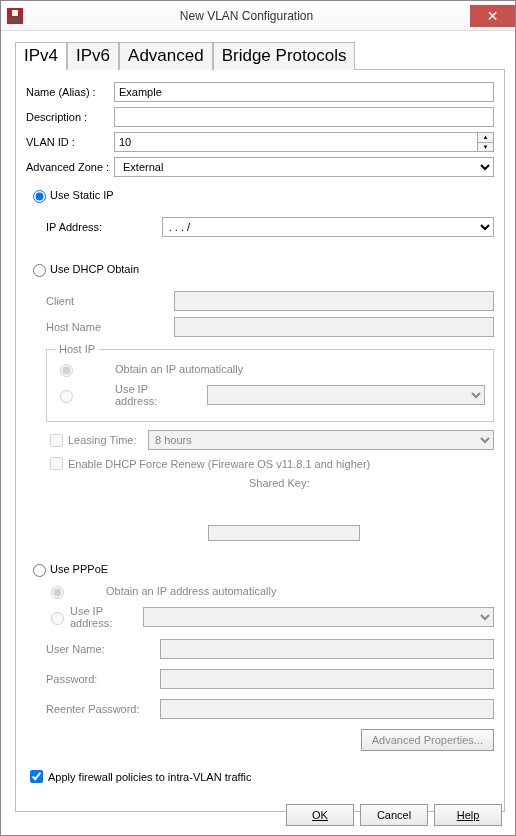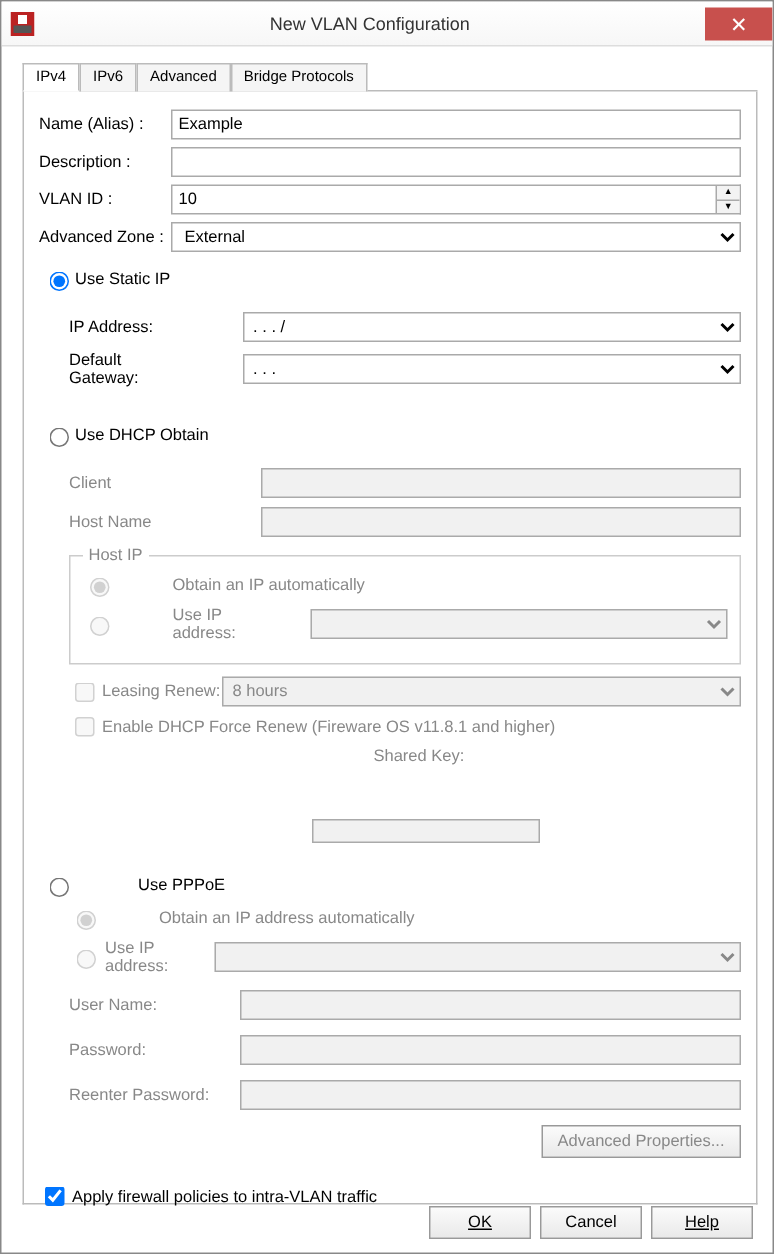--- a/index.html
+++ b/index.html
@@ -51,21 +51,21 @@
     margin: 10px 10px 0 14px;
     display: flex;
     border-bottom: 1px solid #bbb;
   }
   .tab {
     padding: 3px 8px;
     border: 1px solid #bbb;
     border-bottom: none;
     margin-right: 0px;
     background: #f5f5f5;
-    font-size: 10px;
+    font-size: 17px;
     position: relative;
     top: 1px;
   }
   .tab.active {
     background: #fff;
     border-bottom: 1px solid #fff;
   }
   .content {
     border: 1px solid #bbb;
     border-top: none;
@@ -226,26 +226,20 @@
 
   <div class="radio-row">
     <input type="radio" name="mode" checked="" style="">
     <span>Use Static IP</span>
   </div>
   <div class="sub" style="margin-top:14px;">
     <div class="row">
       <span class="lbl">IP Address:</span>
       <select class="dropdown">
         <option>  .   .   .     /</option>
-      </select>
-    </div>
-    <div class="row">
-      <span class="lbl">Default Gateway:</span>
-      <select class="dropdown">
-        <option>  .   .   .</option>
       </select>
     </div>
   </div>
 
   <div class="radio-row" style="margin-top:24px;">
     <input type="radio" name="mode" style="">
     <span>Use DHCP Obtain</span>
   </div>
   <div class="sub disabled" style="margin-top:14px;">
     <div class="row">
@@ -265,36 +259,36 @@
       <div class="row">
         <input type="radio" name="hostip" disabled="" style="margin-right: 6px;">
         <span style="width:88px;">Use IP address:</span>
         <select class="dropdown dis">
           <option></option>
         </select>
       </div>
     </fieldset>
     <div class="checkbox-row">
       <input type="checkbox" disabled="" style="">
-      <span style="width:80px;">Leasing Renew:</span>
+      <span style="width:80px;">Leasing Time:</span>
       <select class="dropdown dis" style="flex:1;">
         <option>8 hours</option>
       </select>
     </div>
     <div class="checkbox-row">
       <input type="checkbox" disabled="" style="">
       <span>Enable DHCP Force Renew (Fireware OS v11.8.1 and higher)</span>
     </div>
     <div class="row" style="margin-left:28px;flex-direction:column;">
       <span style="width:70px;">Shared Key:</span>
       <input type="text" class="inp dis" value="" style="">
     </div>
   </div>
 
-  <div class="radio-row" style="margin-top:20px;gap:42px;">
+  <div class="radio-row" style="margin-top:20px;">
     <input type="radio" name="mode" style="">
     <span>Use PPPoE</span>
   </div>
   <div class="sub disabled" style="margin-top:6px;">
     <div class="row">
       <input type="radio" name="pppoeip" checked="" disabled="" style="margin-right: 6px;">
       <span>Obtain an IP address automatically</span>
     </div>
     <div class="pppoe-row" style="margin-top:6px;">
       <input type="radio" name="pppoeip" disabled="" style="margin-right: 6px;">

